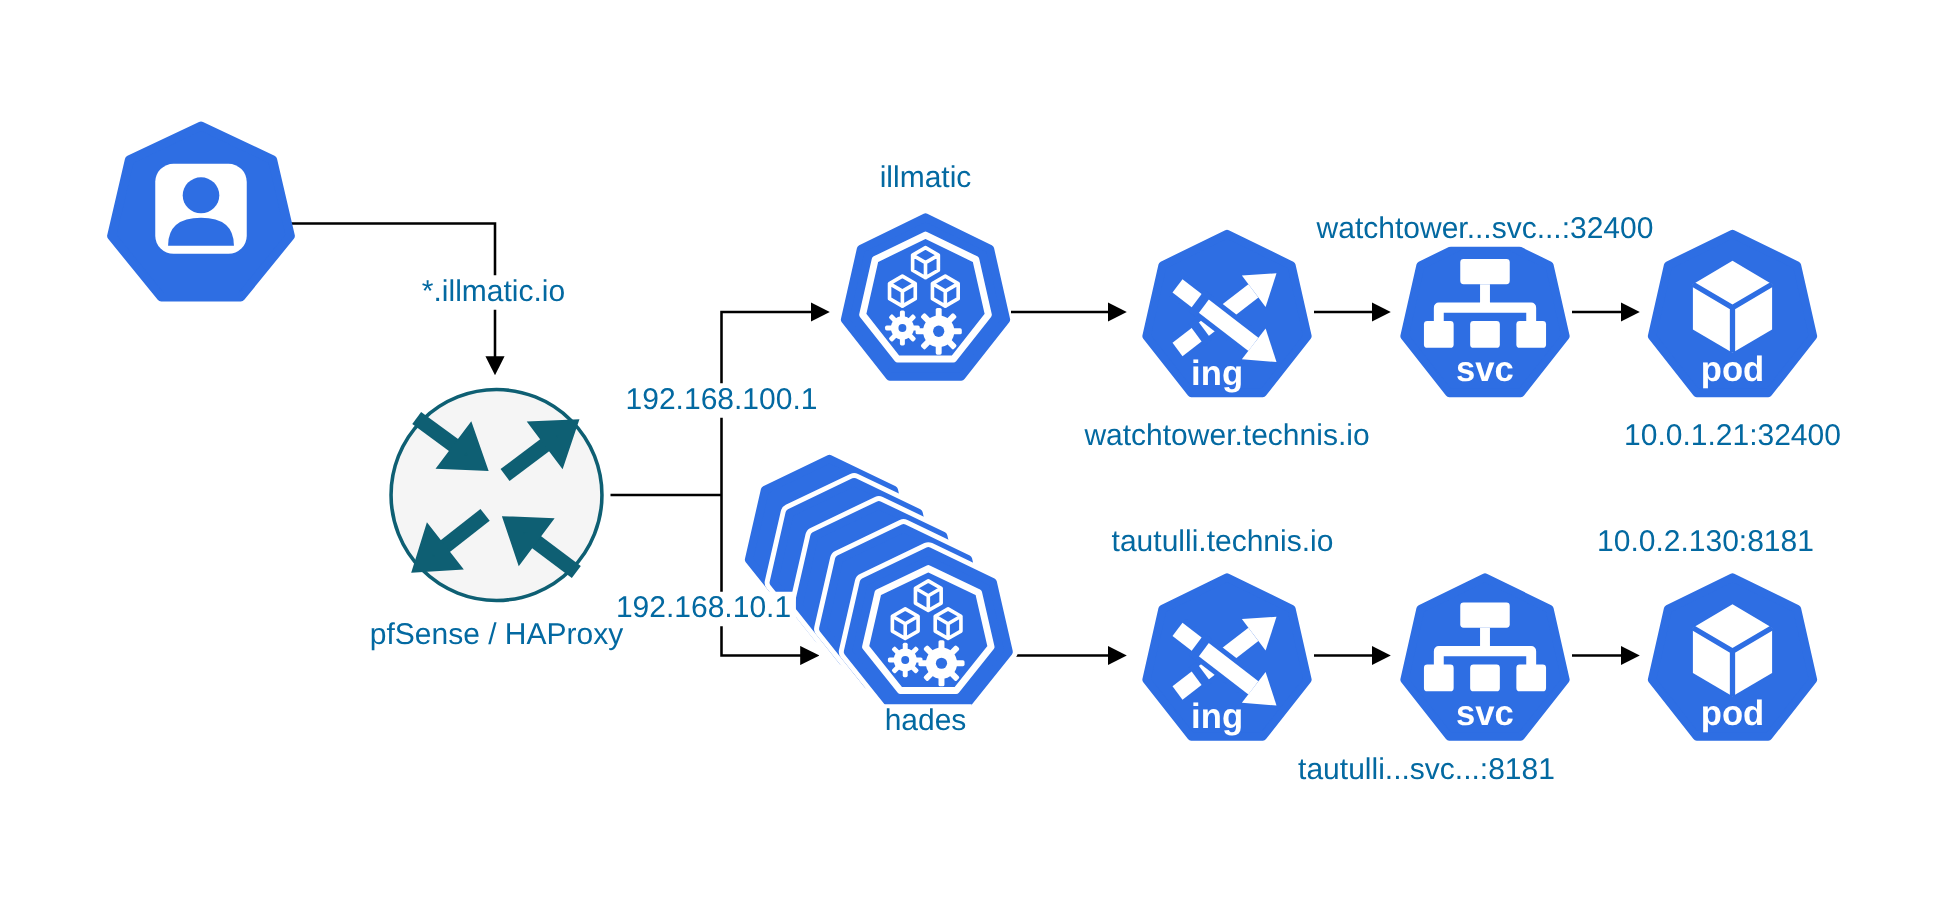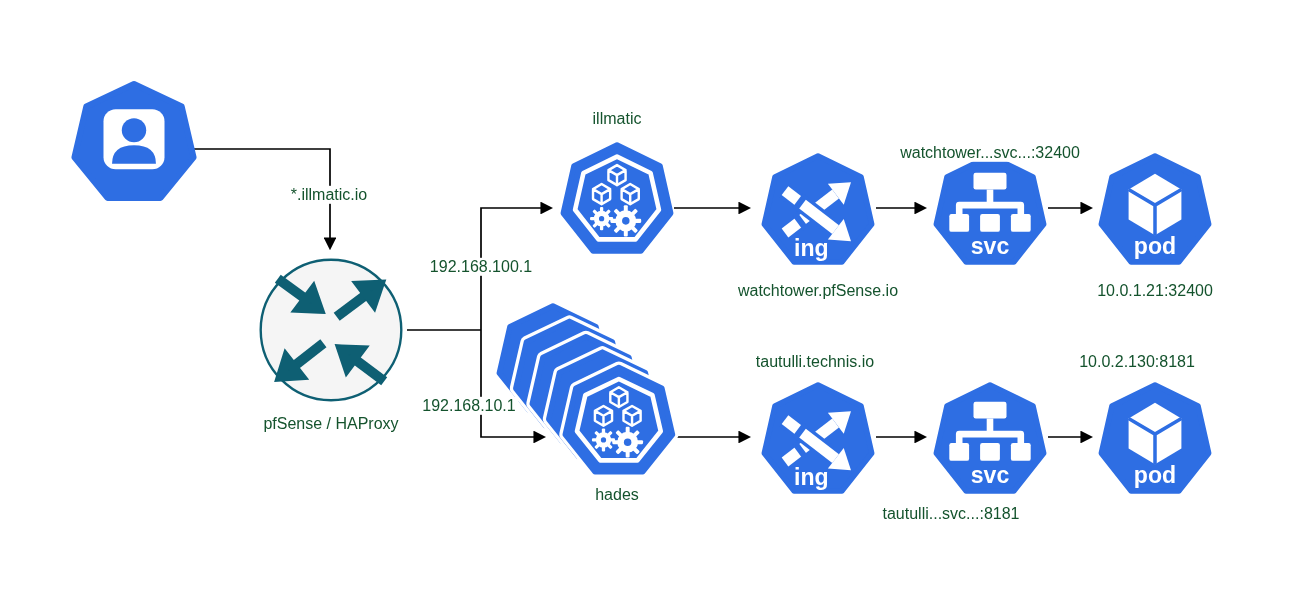--- a/index.html
+++ b/index.html
@@ -2,21 +2,21 @@
 <html><head>
 <meta charset="utf-8">
 <style>
   html,body{margin:0;padding:0;background:#fff;}
   #canvas{position:relative;width:1298px;height:603px;background:#fff;overflow:hidden;
           font-family:"Liberation Sans",sans-serif;}
   #edges{position:absolute;left:0;top:0;z-index:1;}
   .node{position:absolute;z-index:2;}
   .node svg{display:block;overflow:visible;}
   .lbl{position:absolute;z-index:3;transform:translate(-50%,-50%);
-       background:#fff;padding:0 3px;font-size:16px;color:#14532d;white-space:nowrap;
+       background:#fff;padding:0 3px;font-size:20px;color:#0369a1;white-space:nowrap;
        line-height:1.15;text-align:center;}
   .badge{font-family:"Liberation Sans",sans-serif;font-weight:bold;}
 </style>
 </head>
 <body>
 
 <div id="canvas">
 
   <svg width="0" height="0" style="position:absolute" aria-hidden="true">
     <defs>
@@ -196,21 +196,21 @@
         <use href="#pod-glyph"></use>
       <text class="badge" x="50" y="88" font-size="21" fill="#fff" text-anchor="middle">pod</text>
     </svg>
   </div>
 
   <div class="lbl" style="left:329px;top:195px">*.illmatic.io</div>
   <div class="lbl" style="left:481px;top:267px">192.168.100.1</div>
   <div class="lbl" style="left:469px;top:406px">192.168.10.1</div>
   <div class="lbl" style="left:331px;top:424px">pfSense / HAProxy</div>
   <div class="lbl" style="left:617px;top:119px">illmatic</div>
-  <div class="lbl" style="left:617px;top:495px">hades</div>
+  <div class="lbl" style="left:617px;top:481px">hades</div>
   <div class="lbl" style="left:990px;top:153px">watchtower...svc...:32400</div>
-  <div class="lbl" style="left:818px;top:291px">watchtower.pfSense.io</div>
+  <div class="lbl" style="left:818px;top:291px">watchtower.technis.io</div>
   <div class="lbl" style="left:1155px;top:291px">10.0.1.21:32400</div>
   <div class="lbl" style="left:815px;top:362px">tautulli.technis.io</div>
   <div class="lbl" style="left:1137px;top:362px">10.0.2.130:8181</div>
   <div class="lbl" style="left:951px;top:514px">tautulli...svc...:8181</div>
 
 </div>
 
 </body></html>

